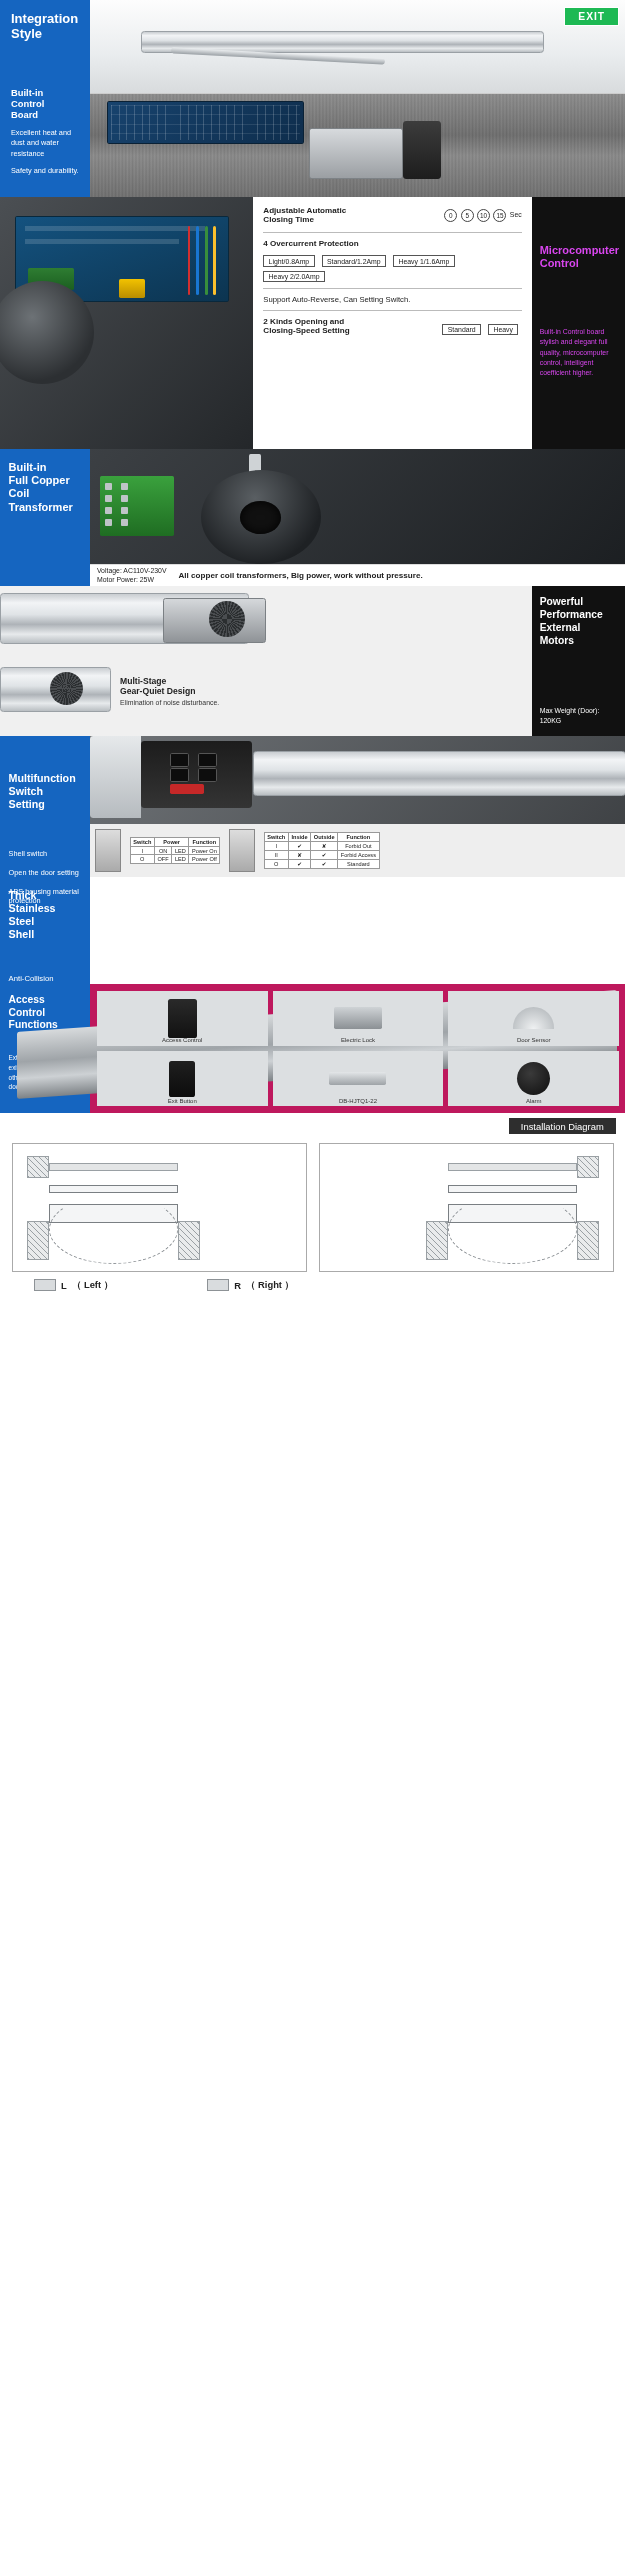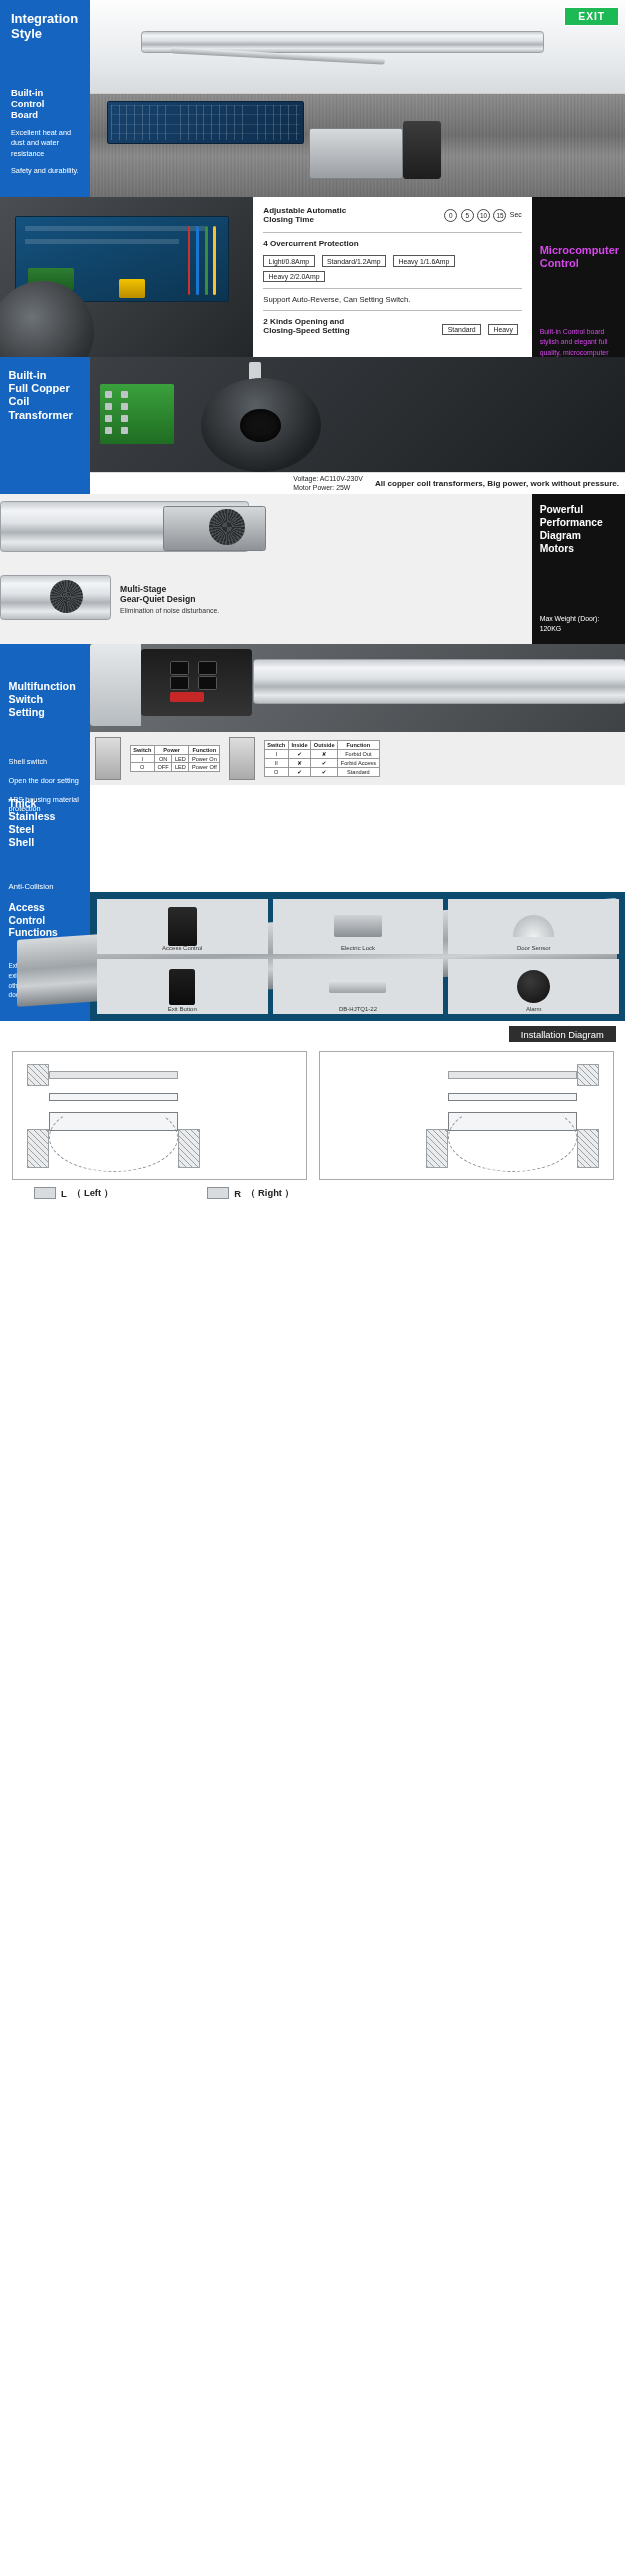--- a/index.html
+++ b/index.html
@@ -68,21 +68,21 @@
     background:linear-gradient(to bottom,#3c3c3c,#1d1d1d); border-radius:3.4px;
   }
   #exit-badge {
     position:absolute; right:6.9px; top:6.9px; width:55px; height:19px;
     background:#1db954; color:#fff; font-size:10.3px; font-weight:bold;
     display:flex; align-items:center; justify-content:center;
     border:1.7px solid #fff; letter-spacing:0.9px;
   }
 
   
-  #sec2 { height: 160px; display:flex; }
+  #sec2 { height: 252px; display:flex; }
   #sec2 .photo { width: 253px; position:relative; background:linear-gradient(135deg,#4b4f53,#24272a); }
   #sec2 .board {
     position:absolute; left:15.4px; top:19px; width:214px; height:86px;
     background:linear-gradient(160deg,#14527f,#0c3450); border-radius:1.7px;
     border:0.9px solid #09283c;
   }
   #sec2 .board .row { position:absolute; height:5.1px; background:rgba(255,255,255,.15); }
   #sec2 .greenblock { position:absolute; left:12px; top:51px; width:46px; height:22px;
     background:linear-gradient(to bottom,#2e7d32,#1b5e20); border-radius:1.7px;}
   #sec2 .yellowcap { position:absolute; left:103px; top:62px; width:26px; height:19px;
@@ -119,21 +119,21 @@
   #sec3 .term { position:absolute; left:10.3px; top:27.4px; width:74px; height:60px;
     background:linear-gradient(to bottom,#3aa13d,#1f6d22); border-radius:1.7px;}
   #sec3 .term i{ position:absolute; width:6.9px; height:6.9px; background:#bfc4c7; border-radius:0.9px;}
   #sec3 .toro { position:absolute; left:111px; top:20.6px; width:120px; height:94px; border-radius:50%;
      background:radial-gradient(circle at 45% 30%,#5a5f63,#1e2124 72%); }
   #sec3 .toro:after{ content:""; position:absolute; left:39px; top:31px; width:41px;height:33px;
      border-radius:50%; background:#111; box-shadow: inset 0 0 10.3px #000;}
   #sec3 .bolt { position:absolute; left:159px; top:5.1px; width:12px; height:26px; background:#cfd3d6; border-radius:1.7px;}
   #sec3 .bottombar {
     position:absolute; left:90px; right:0; bottom:0; height:22px; background:#fff;
-    display:flex; align-items:center; padding:0 6.9px; gap:12px; border-top:0.9px solid #ddd;justify-content:flex-end;
+    display:flex; align-items:center; padding:0 6.9px; gap:12px; border-top:0.9px solid #ddd;
   }
 
   
   #sec4 { height:150px; display:flex; background:#f0f0f0; }
   #sec4 .photos { flex:1; position:relative; }
   #sec4 .topbar { position:absolute; left:0; top:6.9px; width:249px; height:51px; }
   #sec4 .gearbox { position:absolute; left:163px; top:12px; width:103px; height:45px;
     background:linear-gradient(to bottom,#d5d8db,#8f9397); border:0.9px solid #7b8084; border-radius:2.6px;}
   #sec4 .gear { position:absolute; left:209px; top:15.4px; width:36px; height:36px; border-radius:50%;
     background:repeating-conic-gradient(#4a4d50 0 6deg,#2b2e30 6deg 12deg);}
@@ -185,21 +185,21 @@
   #sec7 { height:107px; display:flex;flex-direction:column; }
   #sec7 .left { width:90px; background:#1565c0; color:#fff; padding:12px 8.6px;}
   #sec7 .left h2 { font-size:10.7px; line-height:1.2;}
   #sec7 .left p { margin-top:34px; font-size:7.7px;}
   #sec7 .right { flex:1; position:relative; background:linear-gradient(160deg,#55595d,#2b2e31);}
   #sec7 .shell { position:absolute; left:17px; top:15.4px; right:8.6px; height:67px;
     background:linear-gradient(to bottom,#d7dadc,#9fa4a8 45%,#cdd1d4 70%,#7d8286);
     transform: skewY(-4deg); border-radius:2.6px;}
 
   
-  #sec8 { height:129px; display:flex; background:#0c4a6e;}
+  #sec8 { height:129px; display:flex; background:#be185d;}
   #sec8 .left { width:90px; background:#1565c0; color:#fff; padding:10.3px 8.6px;}
   #sec8 .left h2 { font-size:10.3px; line-height:1.2;}
   #sec8 .left p { margin-top:22px; font-size:6.4px; line-height:1.5;}
   #sec8 .grid { flex:1; display:grid; grid-template-columns:repeat(3,1fr); grid-template-rows:1fr 1fr; gap:5.1px; padding:6.9px;}
   #sec8 .cell { background:#dcdfe1; position:relative; display:flex; align-items:center; justify-content:center;}
   #sec8 .cell .label { position:absolute; bottom:2.6px; width:100%; text-align:center; font-size:6px; color:#333;}
   .dev-keypad { width:29px;height:39px;background:linear-gradient(to bottom,#2a2a2a,#111); border-radius:2.6px;}
   .dev-lock { width:48px;height:22px;background:linear-gradient(to bottom,#cfd3d6,#8b9094); border-radius:1.7px;}
   .dev-dome { width:41px;height:22px;background:radial-gradient(circle at 50% 100%,#f0f2f3,#a9aeb2); border-radius:20.6px 20.6px 0 0;}
   .dev-exit { width:26px;height:36px;background:linear-gradient(to bottom,#1f1f1f,#0c0c0c); border-radius:2.6px;}
@@ -349,21 +349,21 @@
       <div class="gear2"></div>
       <div class="caption">
         <h4 style="white-space:pre-line">Multi-Stage
 Gear-Quiet Design</h4>
         <p>Elimination of noise disturbance.</p>
       </div>
     </div>
     <div class="darkcol">
       <h3 style="white-space:pre-line">Powerful
 Performance
-Diagram
+External
 Motors</h3>
       <div class="foot" style="white-space:pre-line">Max Weight (Door):
 120KG</div>
     </div>
   </div>
 
   <div id="sec5">
     <div class="left">
       <h2 class="sec-title" style="white-space:pre-line">Multifunction
 Switch Setting</h2>

